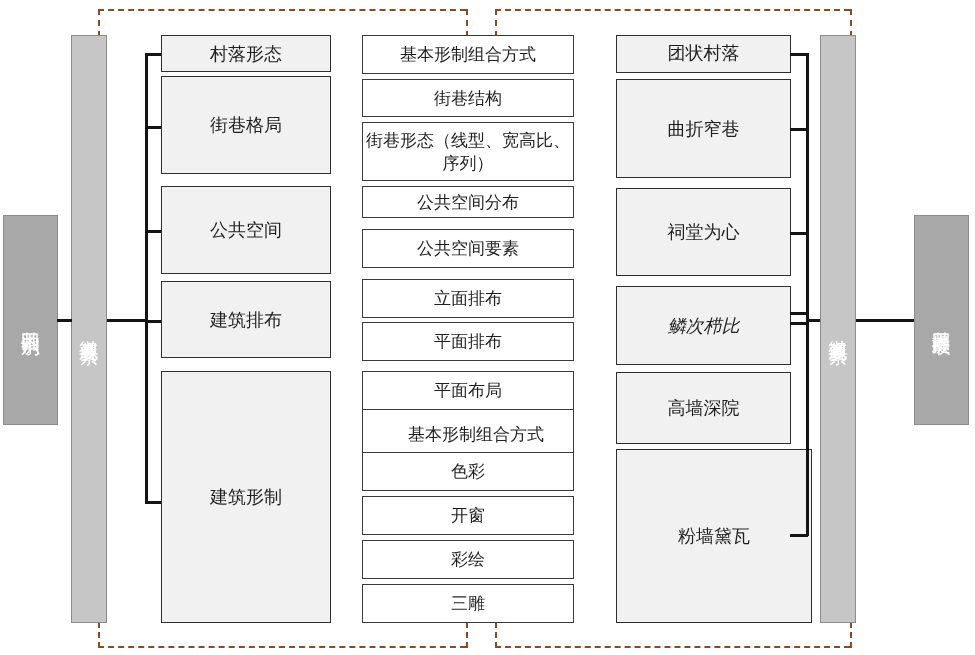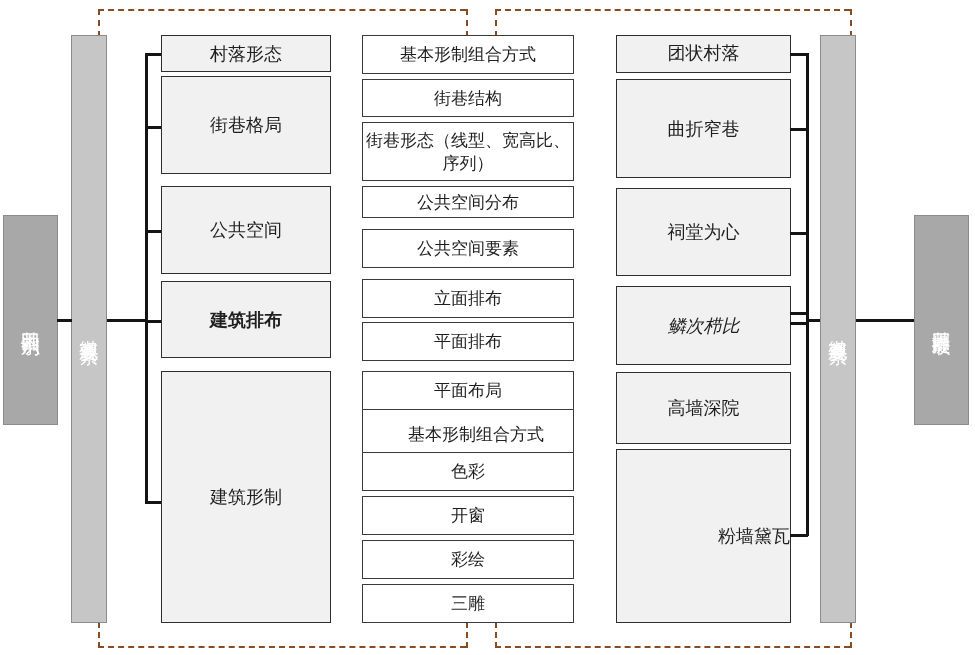--- a/index.html
+++ b/index.html
@@ -125,21 +125,21 @@
 
   <div class="box grey-box" style="left:161px; top:35px;  width:170px; height:37px;">
     <span>村落形态</span>
   </div>
   <div class="box grey-box" style="left:161px; top:76px;  width:170px; height:98px;">
     <span>街巷格局</span>
   </div>
   <div class="box grey-box" style="left:161px; top:186px; width:170px; height:88px;">
     <span>公共空间</span>
   </div>
-  <div class="box grey-box" style="left:161px; top:281px; width:170px; height:77px;font-weight:bold;">
+  <div class="box grey-box" style="left:161px; top:281px; width:170px; height:77px;">
     <span>建筑排布</span>
   </div>
   <div class="box grey-box" style="left:161px; top:371px; width:170px; height:252px;">
     <span>建筑形制</span>
   </div>
 
   <div class="box mid-box" style="left:362px; top:35px;  width:212px; height:39px;">
     <span>基本形制组合方式</span>
   </div>
   <div class="box mid-box" style="left:362px; top:79px;  width:212px; height:38px;">
@@ -187,21 +187,21 @@
   </div>
   <div class="box grey-box" style="left:616px; top:188px; width:175px; height:88px;">
     <span>祠堂为心</span>
   </div>
   <div class="box grey-box" style="left:616px; top:286px; width:175px; height:79px;font-style:italic;">
     <span>鳞次栉比</span>
   </div>
   <div class="box grey-box" style="left:616px; top:372px; width:175px; height:72px;">
     <span>高墙深院</span>
   </div>
-  <div class="box grey-box" style="left:616px; top:449px; width:175px; height:174px;justify-content:flex-end;">
+  <div class="box grey-box" style="left:616px; top:449px; width:196px; height:174px;">
     <span>粉墙黛瓦</span>
   </div>
 
   <div class="ln ln-v" style="left:806px; top:53px; height:483px;"></div>
   <div class="ln ln-h" style="left:790px; top:53px;  width:18px;"></div>
   <div class="ln ln-h" style="left:790px; top:128px; width:18px;"></div>
   <div class="ln ln-h" style="left:790px; top:232px; width:18px;"></div>
   <div class="ln ln-h" style="left:790px; top:312px; width:18px;"></div>
   <div class="ln ln-h" style="left:790px; top:322px; width:18px;"></div>
   <div class="ln ln-h" style="left:790px; top:534px; width:18px;"></div>

